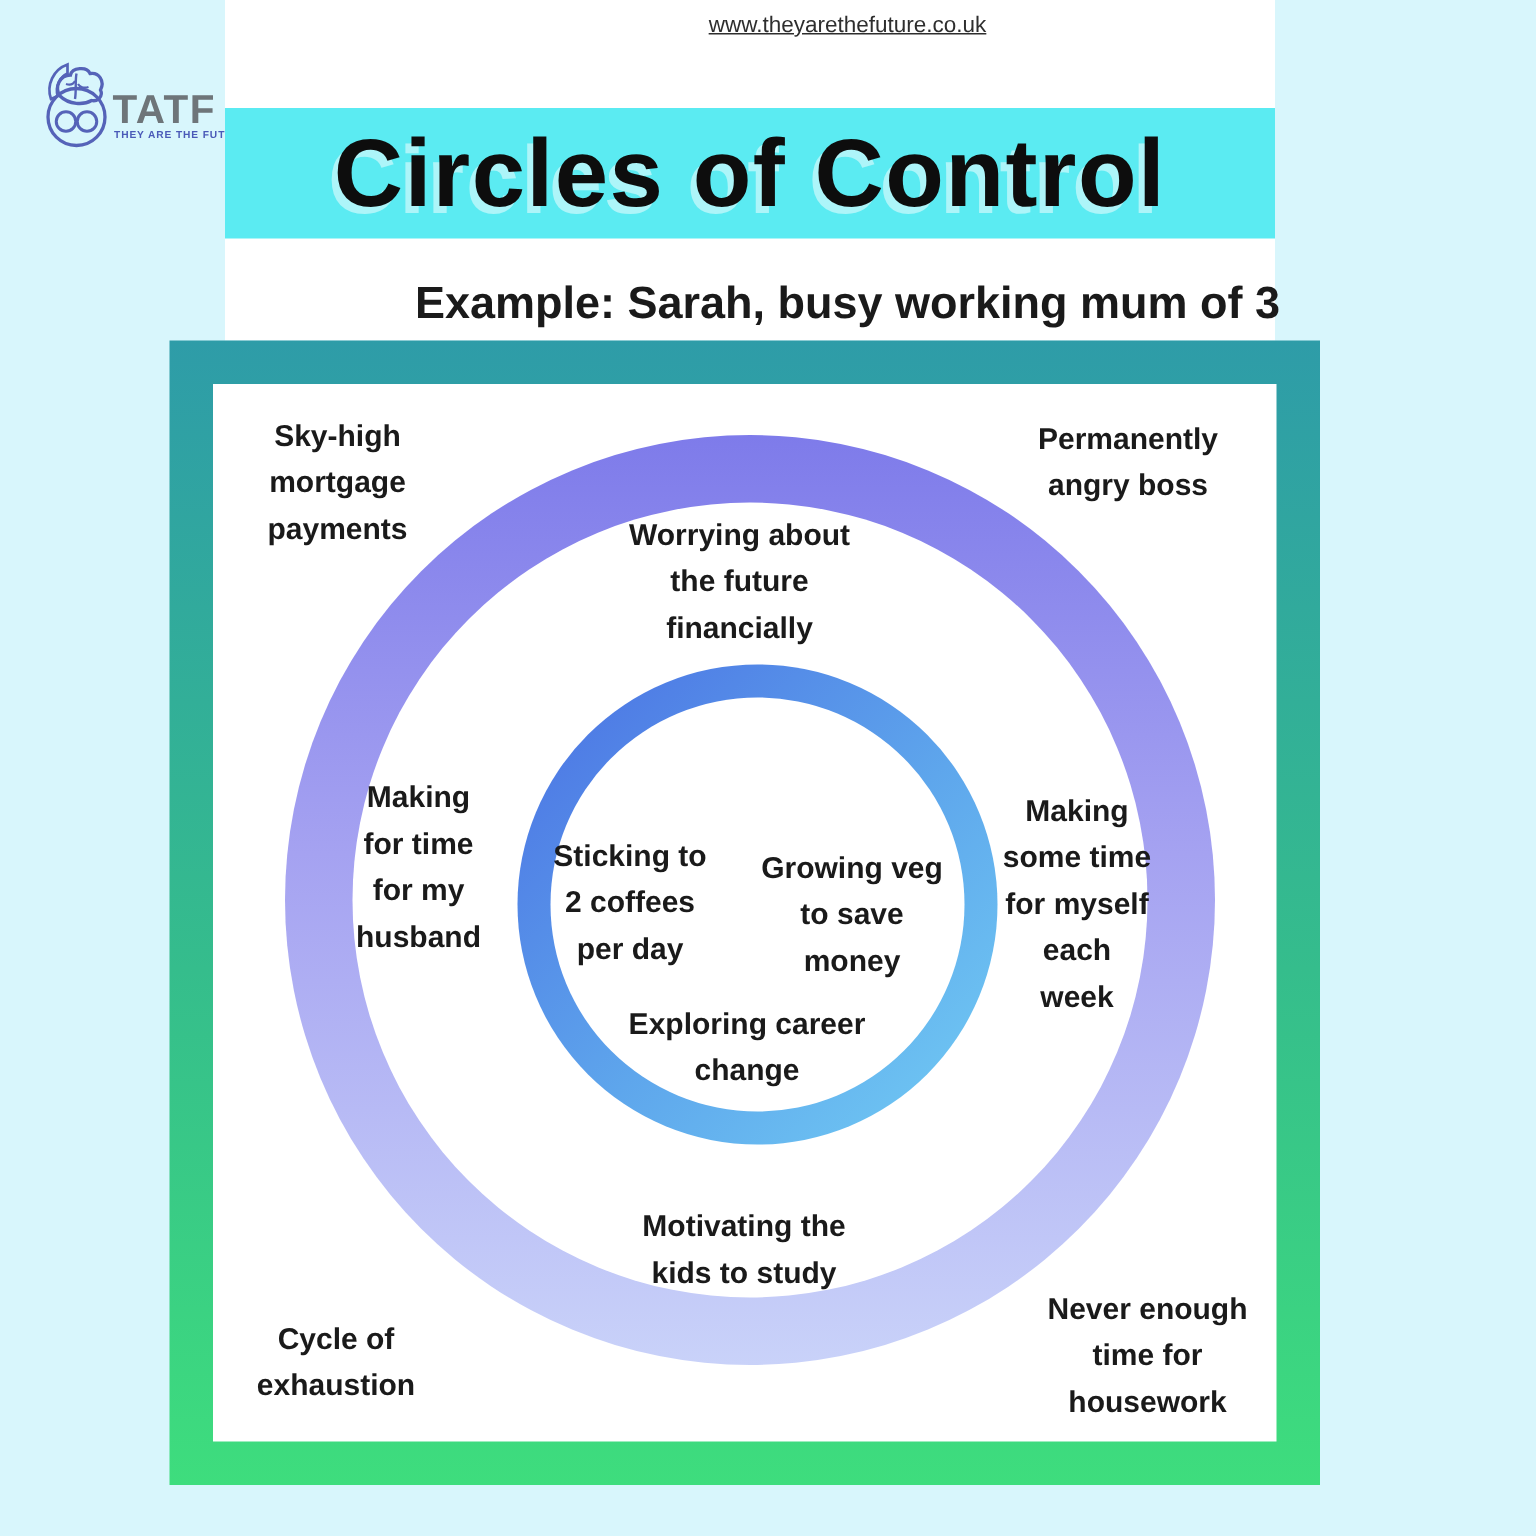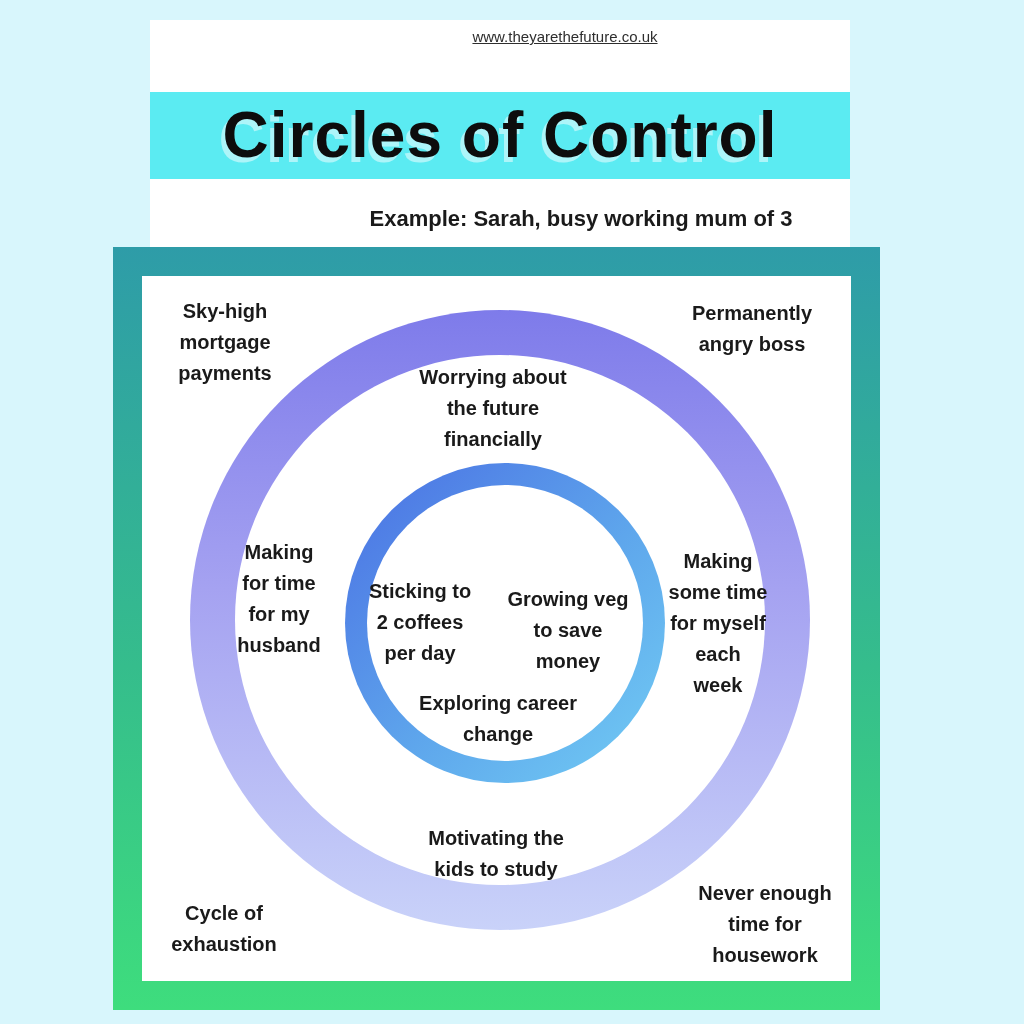--- a/index.html
+++ b/index.html
@@ -2,21 +2,21 @@
 <html style="--background: #D8F6FC; --banner: #5BEBF2; --frame-top: #2E9CA8; --frame-bottom: #3EDD7D; --outer-ring-top: #7E7BEA; --outer-ring-bottom: #C9D2F9; --inner-ring-top: #4A6FE3; --inner-ring-bottom: #72CDF4; --text: #1A1A1A;"><head>
 <meta charset="utf-8">
 <style>
   html,body{margin:0;padding:0;}
   body{
     width:1024px;height:1024px;
     background:var(--background,#D8F6FC);
     font-family:"Liberation Sans","DejaVu Sans",sans-serif;
     overflow:hidden;
   }
-  .canvas{position:relative;width:1024px;height:964px;margin-top:20px;}
+  .canvas{position:relative;width:1024px;height:964px;}
 
   
   .white-band{position:absolute;left:150px;top:0;width:700px;height:227px;background:#ffffff;}
 
   
   .url{position:absolute;left:150px;top:8px;width:830px;text-align:center;
        font-size:15px;color:#2e2e2e;}
   .url a{color:#2e2e2e;text-decoration:underline;cursor:pointer;}
 
   
@@ -24,21 +24,21 @@
 
   
   .banner{position:absolute;left:150px;top:72px;width:700px;height:87px;
           background:var(--banner,#5BEBF2);}
   .title{width:100%;height:87px;line-height:87px;text-align:center;
          font-size:64px;font-weight:800;color:#0d0d0d;letter-spacing:1px;
          text-shadow:-4px 5px 0 rgba(255,255,255,0.5);}
 
   
   .subtitle{position:absolute;left:150px;top:186px;width:830px;text-align:center;
-            font-size:22px;font-weight:bold;color:#1a1a1a;padding-left:16px;}
+            font-size:30px;font-weight:bold;color:#1a1a1a;}
 
   
   .frame{position:absolute;left:113px;top:227px;width:767px;height:763px;
          background:linear-gradient(180deg,var(--frame-top,#2E9CA8) 0%,#35BD8C 55%,var(--frame-bottom,#3EDD7D) 100%);}
   .frame-inner{position:absolute;inset:29px;background:#ffffff;}
 
   
   .outer-ring{position:absolute;left:190px;top:290px;width:620px;height:620px;border-radius:50%;
               background:linear-gradient(180deg,var(--outer-ring-top,#7E7BEA) 0%,#A5A2F1 45%,var(--outer-ring-bottom,#C9D2F9) 100%);}
   .outer-ring .hole{position:absolute;inset:45px;border-radius:50%;background:#ffffff;}
@@ -66,20 +66,41 @@
 <body>
 
 <div class="canvas">
 
   <div class="white-band"></div>
 
   <div class="url">
     <a>www.theyarethefuture.co.uk</a>
   </div>
 
+  <div class="logo">
+    <svg width="130" height="70" viewBox="0 0 130 70">
+      <g stroke="#5563B8" stroke-width="2.2" fill="none">
+
+        <circle cx="31" cy="42" r="19"></circle>
+
+        <circle cx="24" cy="45" r="6.5" stroke-width="2"></circle>
+        <circle cx="38" cy="45" r="6.5" stroke-width="2"></circle>
+        <line x1="30.5" y1="45" x2="31.5" y2="45"></line>
+
+        <path d="M20 28 C16 22 20 14 27 14 C28 9 38 8 40 13 C46 12 50 18 47 24 C49 28 45 32 41 31 C36 34 26 34 20 28 Z"></path>
+        <path d="M31 13 C30 18 31 24 30 30" stroke-width="1.6"></path>
+        <path d="M24 20 C27 21 29 20 30 18" stroke-width="1.4"></path>
+        <path d="M39 22 C36 23 33 22 32 20" stroke-width="1.4"></path>
+
+        <path d="M14 30 A18 18 0 0 1 25 7 L25 13 A12.5 12.5 0 0 0 18.5 28 Z" stroke-width="1.8"></path>
+      </g>
+      <text x="55" y="46" font-size="27" font-weight="bold" fill="#6E7579" letter-spacing="1" font-family="Liberation Sans, DejaVu Sans, sans-serif">TATF</text>
+      <text x="56" y="56" font-size="6.8" font-weight="bold" fill="#4A5AB8" letter-spacing="0.6" font-family="Liberation Sans, DejaVu Sans, sans-serif">THEY ARE THE FUTURE</text>
+    </svg>
+  </div>
 
   <div class="banner">
     <div class="title">Circles of Control</div>
   </div>
 
   <div class="subtitle">Example: Sarah, busy working mum of 3</div>
 
   <div class="frame">
     <div class="frame-inner"></div>
   </div>

